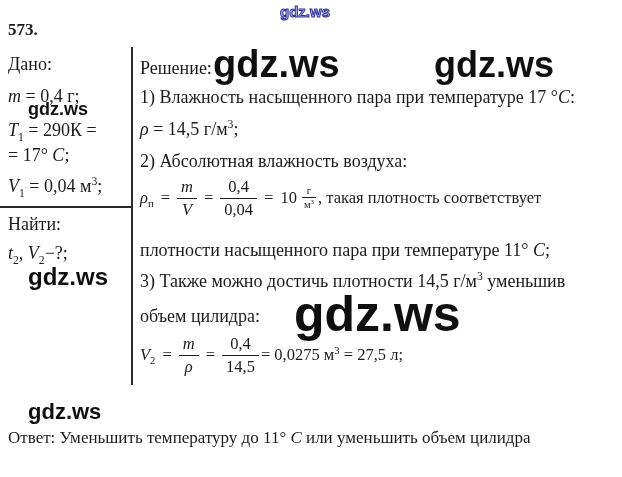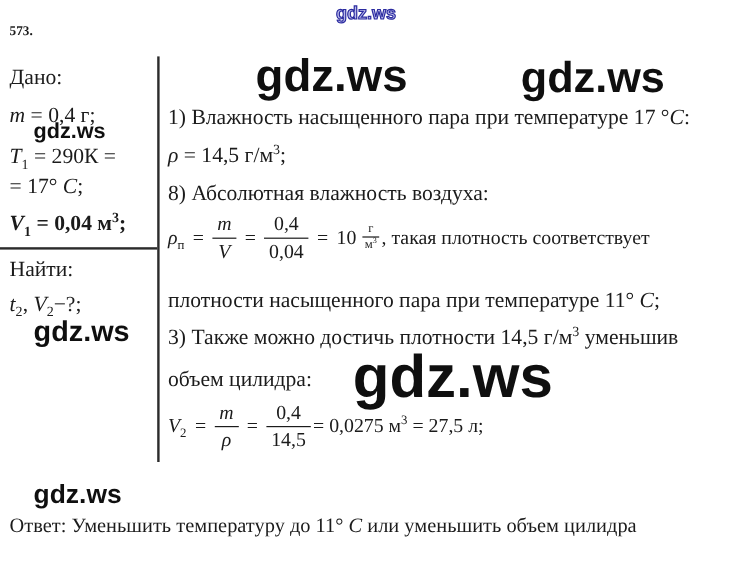--- a/index.html
+++ b/index.html
@@ -81,37 +81,38 @@
 <div class="page">
 
   <div class="wm wm-top" style="left:280px; top:4px;">gdz.ws</div>
   <div class="wm wm-big1" style="left:213px; top:45px;">gdz.ws</div>
   <div class="wm wm-big2" style="left:434px; top:47px;">gdz.ws</div>
   <div class="wm wm-s18" style="left:28px; top:100px;">gdz.ws</div>
   <div class="wm wm-s24" style="left:28px; top:265px;">gdz.ws</div>
   <div class="wm wm-huge" style="left:294px; top:289px;">gdz.ws</div>
   <div class="wm wm-s22" style="left:28px; top:401px;">gdz.ws</div>
 
-  <div class="line bold" style="left:8px; top:20px; font-size:11px;">573.</div>
+  <div class="line bold" style="left:8px; top:20px; font-size:17px;">573.</div>
 
   <div class="vline"></div>
   <div class="hline"></div>
 
   <div class="line" style="left:8px; top:54px;">Дано:</div>
   <div class="line" style="left:8px; top:86px;"><span class="it">m</span><span> = 0,4 г;</span></div>
   <div class="line" style="left:8px; top:120px;"><span class="it">T</span><sub>1</sub><span> = 290К =</span></div>
   <div class="line" style="left:8px; top:145px;"><span>= 17° </span><span class="it">C</span><span>;</span></div>
-  <div class="line" style="left:8px; top:176px;font-weight:bold;"><span class="it">V</span><sub>1</sub><span> = 0,04 м</span><sup>3</sup><span>;</span></div>
+  <div class="line" style="left:8px; top:176px;"><span class="it">V</span><sub>1</sub><span> = 0,04 м</span><sup>3</sup><span>;</span></div>
 
   <div class="line" style="left:8px; top:214px;">Найти:</div>
   <div class="line" style="left:8px; top:243px;"><span class="it">t</span><sub>2</sub><span>, </span><span class="it">V</span><sub>2</sub><span>−?;</span></div>
 
+  <div class="line" style="left:140px; top:58px;">Решение:</div>
   <div class="line" style="left:140px; top:87px;"><span>1) Влажность насыщенного пара при температуре 17 °</span><span class="it">C</span><span>:</span></div>
   <div class="line" style="left:140px; top:119px;"><span class="it">ρ</span><span> = 14,5 г/м</span><sup>3</sup><span>;</span></div>
-  <div class="line" style="left:140px; top:151px;"><span>8) Абсолютная влажность воздуха:</span></div>
+  <div class="line" style="left:140px; top:151px;"><span>2) Абсолютная влажность воздуха:</span></div>
 
   <div class="formula" style="left:140px; top:177px;">
     <span><span class="it">ρ</span><sub>п</sub></span>
     <span class="eq">=</span>
     <span class="frac">
         <span class="num it">m</span>
         <span class="den it">V</span>
       </span>
     <span class="eq">=</span>
     <span class="frac">

